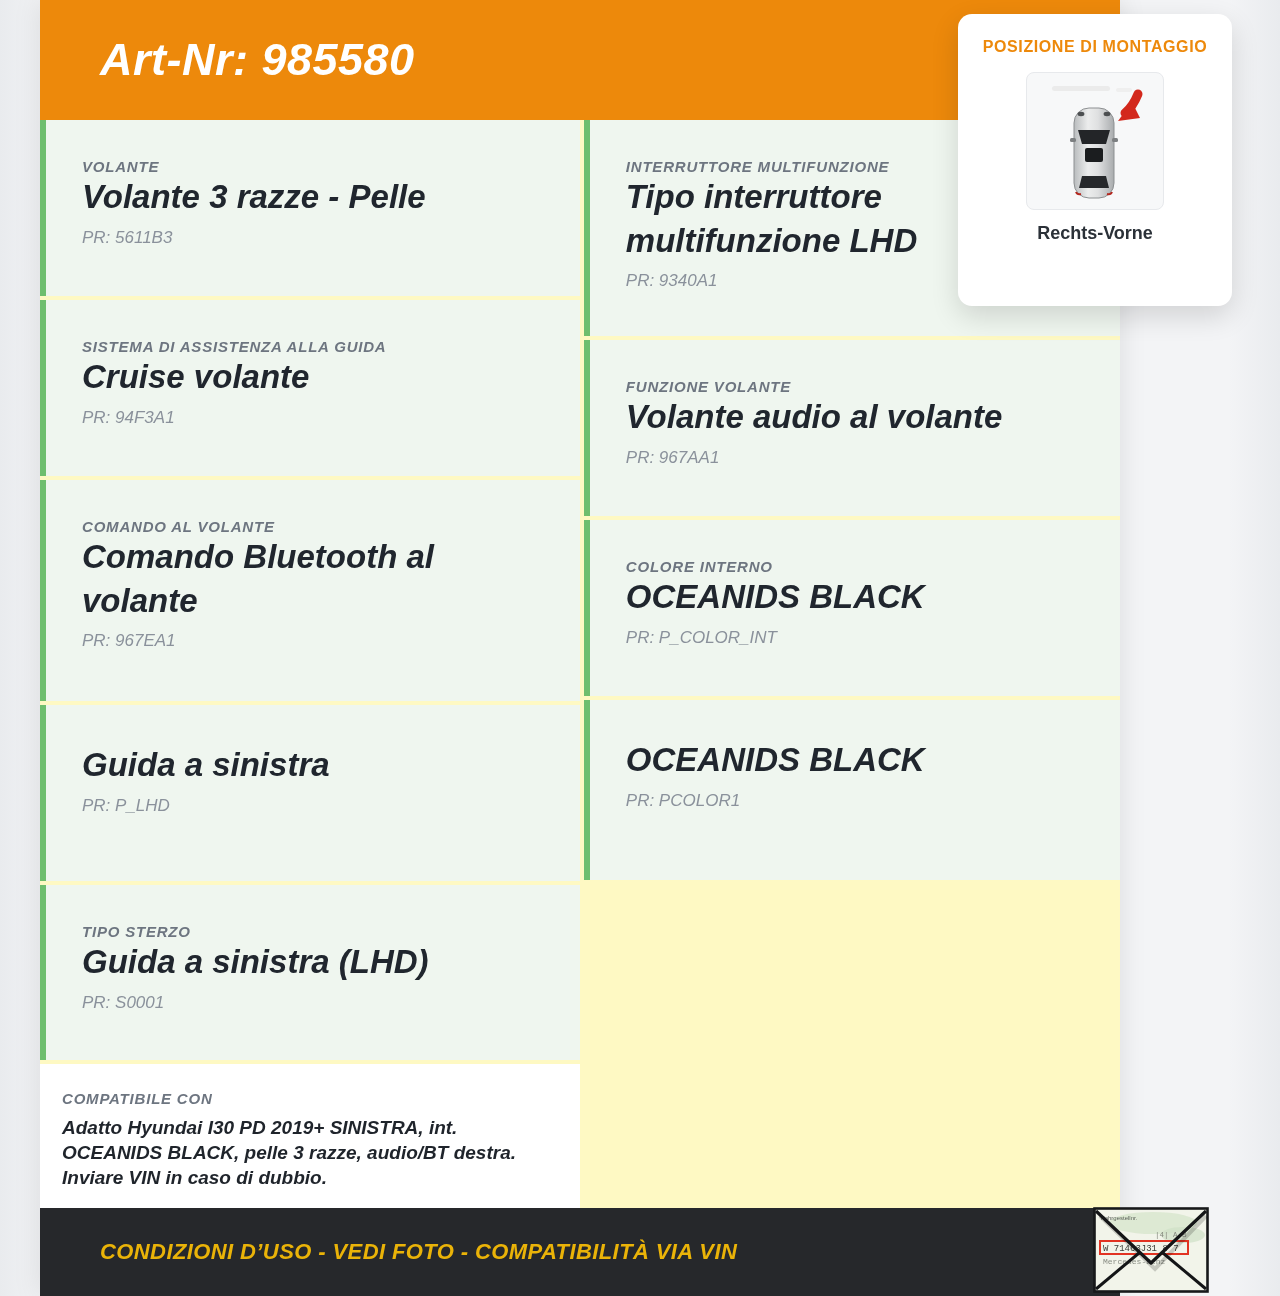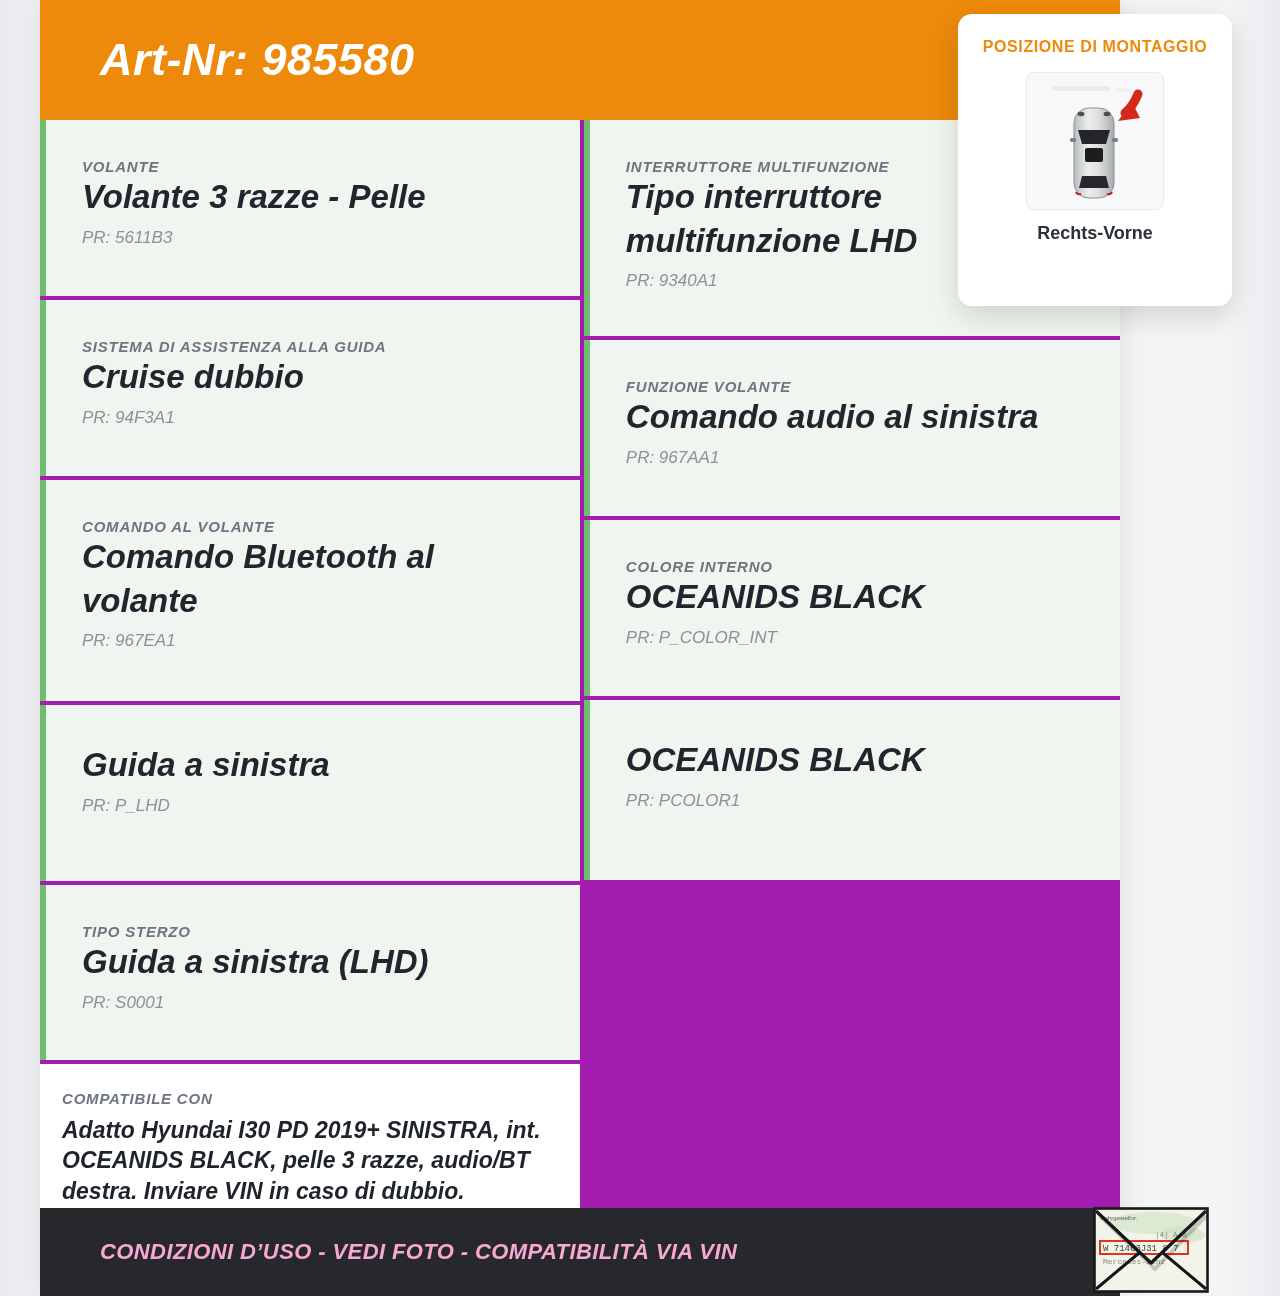--- a/index.html
+++ b/index.html
@@ -8,41 +8,41 @@
   .page { position:relative; width:1280px; height:1296px; overflow:hidden;
           background:linear-gradient(90deg,#e9ebee 0%,#f3f4f6 4%,#f3f4f6 96%,#e9ebee 100%); }
   .content { position:absolute; left:40px; top:0; width:1080px; height:1296px;
              background:#ffffff; box-shadow:0 0 26px rgba(0,0,0,.10);font-style:italic; }
 
   
   .hdr { height:120px; background:#ed890b; display:flex; align-items:center; padding-left:60px; }
   .hdr h1 { color:#ffffff; font-size:45px; font-weight:700; letter-spacing:.5px; }
 
   
-  .main { height:1088px; background:#a21caf; display:flex; gap:4px; align-items:flex-start; }
+  .main { height:1088px; background:#fef9c3; display:flex; gap:4px; align-items:flex-start; }
   .col { display:flex; flex-direction:column; gap:4px; }
   .col-left  { width:600px; }
   .col-right { width:596px; }
 
   .spec-card { width:100%; background:#eff6ef; border-left:6px solid #6ebe6e;
                padding:38px 30px 0 36px; overflow:hidden; }
   .h176{height:176px}.h175{height:175px}.h221{height:221px}.h216{height:216px}.h180{height:180px}
   .spec-label { font-size:15px; font-weight:700; color:#6d7580; letter-spacing:.8px;
                 text-transform:uppercase; white-space:nowrap; }
   .spec-title { font-size:33px; font-weight:700; color:#20262e; line-height:1.32;
                 margin-top:0; max-width:460px; }
   .spec-pr { font-size:17px; color:#8a919b; margin-top:9px; }
 
   .compat-card { width:100%; height:144px; background:#ffffff; padding:26px 30px 0 22px; }
-  .compat-text { font-size:23px; font-weight:700; color:#1f242b; line-height:1.32;
+  .compat-text { font-size:19px; font-weight:700; color:#1f242b; line-height:1.32;
                  margin-top:8px; max-width:552px; }
 
   
   .ftr { height:88px; background:#26282b; display:flex; align-items:center; padding-left:60px; }
-  .ftr .ftr-text { color:#f9a8d4; font-size:22px; font-weight:700; letter-spacing:.4px; }
+  .ftr .ftr-text { color:#eab308; font-size:22px; font-weight:700; letter-spacing:.4px; }
 
   
   .pos-card { position:absolute; left:958px; top:14px; width:274px; height:292px; z-index:10;
               background:#ffffff; border-radius:14px; box-shadow:0 10px 28px rgba(0,0,0,.14);
               padding:24px 0 0 0; text-align:center; }
   .pos-title { color:#ed890b; font-size:16px; font-weight:700; letter-spacing:.6px; }
   .pos-imgbox { width:138px; height:138px; margin:16px auto 0; background:#f7f8f9;
                 border:1px solid #e7e9ec; border-radius:8px; display:flex;
                 align-items:center; justify-content:center; }
   .pos-label { margin-top:13px; font-size:18px; font-weight:700; color:#2b3138; }
@@ -65,21 +65,21 @@
     <div class="main">
 
       <div class="col col-left">
         <div class="spec-card h176">
           <div class="spec-label">VOLANTE</div>
           <div class="spec-title">Volante 3 razze - Pelle</div>
           <div class="spec-pr">PR: 5611B3</div>
         </div>
         <div class="spec-card h176">
           <div class="spec-label">SISTEMA DI ASSISTENZA ALLA GUIDA</div>
-          <div class="spec-title">Cruise dubbio</div>
+          <div class="spec-title">Cruise volante</div>
           <div class="spec-pr">PR: 94F3A1</div>
         </div>
         <div class="spec-card h221">
           <div class="spec-label">COMANDO AL VOLANTE</div>
           <div class="spec-title">Comando Bluetooth al volante</div>
           <div class="spec-pr">PR: 967EA1</div>
         </div>
         <div class="spec-card h176">
           <div class="spec-title">Guida a sinistra</div>
           <div class="spec-pr">PR: P_LHD</div>
@@ -96,21 +96,21 @@
       </div>
 
       <div class="col col-right">
         <div class="spec-card h216">
           <div class="spec-label">INTERRUTTORE MULTIFUNZIONE</div>
           <div class="spec-title">Tipo interruttore multifunzione LHD</div>
           <div class="spec-pr">PR: 9340A1</div>
         </div>
         <div class="spec-card h176">
           <div class="spec-label">FUNZIONE VOLANTE</div>
-          <div class="spec-title">Comando audio al sinistra</div>
+          <div class="spec-title">Volante audio al volante</div>
           <div class="spec-pr">PR: 967AA1</div>
         </div>
         <div class="spec-card h176">
           <div class="spec-label">COLORE INTERNO</div>
           <div class="spec-title">OCEANIDS BLACK</div>
           <div class="spec-pr">PR: P_COLOR_INT</div>
         </div>
         <div class="spec-card h180">
           <div class="spec-title">OCEANIDS BLACK</div>
           <div class="spec-pr">PR: PCOLOR1</div>

